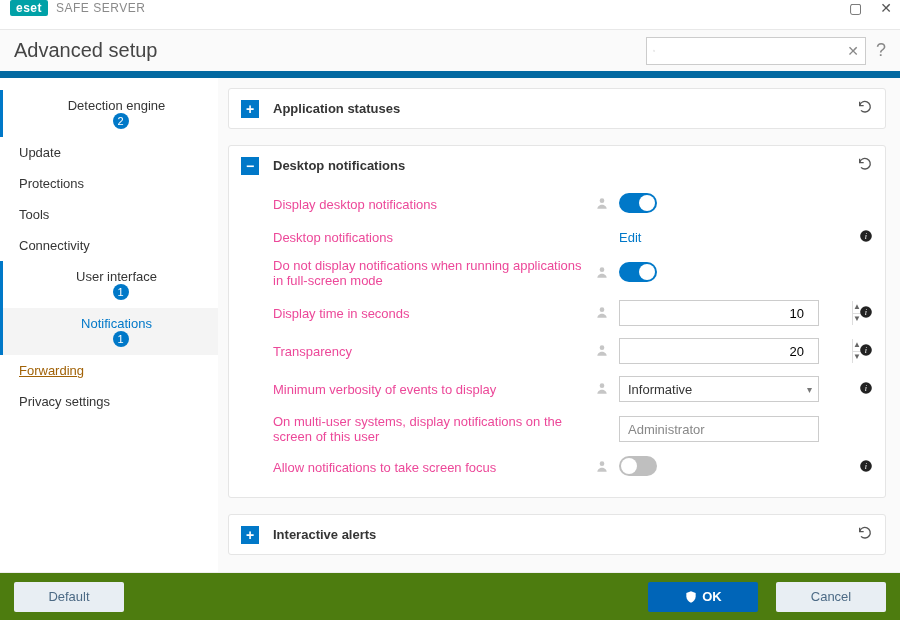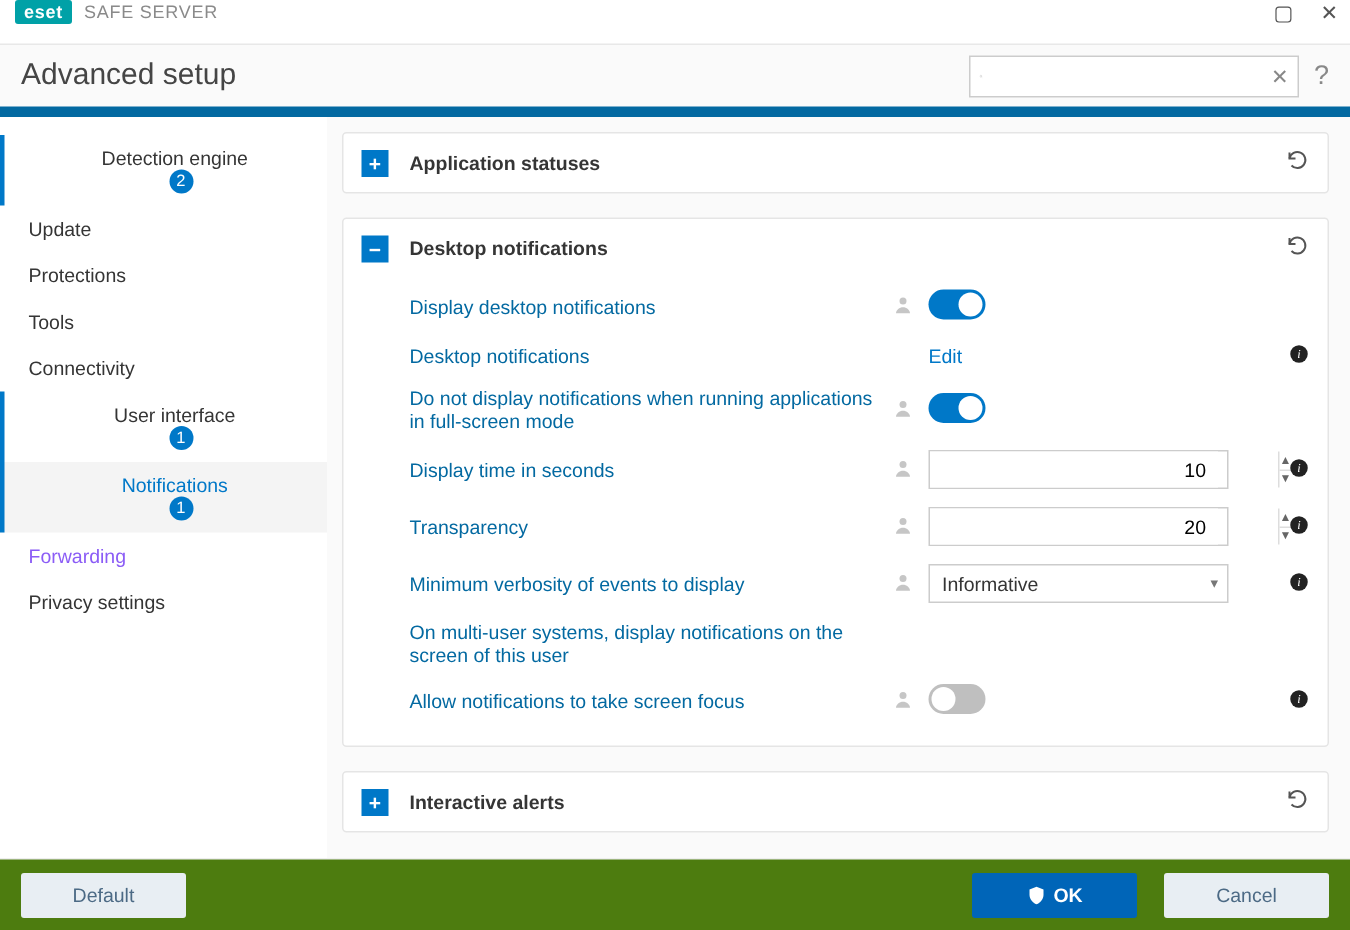--- a/index.html
+++ b/index.html
@@ -51,21 +51,21 @@
   .sidebar { width: 218px; padding: 12px 0; }
   .nav-item {
     display: flex; align-items: center;
     padding: 8px 4px 8px 16px;
     cursor: default;
     border-left: 3px solid transparent;
   }
   .nav-item.sub { padding-left: 16px; text-align: right; }
   .nav-item.accent { border-left-color: #0078c8; flex-direction: column; }
   .nav-item.active { color: #0078c8; background:#f4f4f4;}
-  .nav-item.parent-active { color: #8b5cf6; }
+  .nav-item.parent-active { color: #a16207; text-decoration: underline; }
   .badge {
     display: inline-flex; align-items: center; justify-content: center;
     min-width: 16px; height: 16px;
     border-radius: 8px;
     background: #0078c8; color: #fff;
     font-size: 11px; margin-left: 8px;
     padding: 0 4px;
   }
 
   .content { flex: 1; padding: 10px 14px 10px 10px; overflow: auto; background:#fafafa;}
@@ -90,21 +90,21 @@
   .panel-header .revert {
     margin-left: auto; color: #555;
   }
   .revert svg { width:16px; height:16px; stroke:#555; fill:none; stroke-width:2;}
   .panel-body { padding: 2px 12px 12px 44px; }
   .row {
     display: flex; align-items: center;
     padding: 6px 0;
     min-height: 30px;
   }
-  .row .label { flex: 0 0 320px; padding-right: 10px; color:#0369a1;}
+  .row .label { flex: 0 0 320px; padding-right: 10px; color:#ec4899;}
   .row .person {
     width: 18px; text-align: center; color: #c6c6c6; margin-right: 8px;
   }
   .person svg { width:14px; height:14px; fill:#c6c6c6;}
   .row .control { flex: 0 0 210px; }
   .row .info { margin-left: auto; padding-left:8px;}
   .info svg { width:14px; height:14px;}
 
   .switch {
     width: 38px; height: 20px; border-radius: 10px;
@@ -326,20 +326,25 @@
           </span>
           <span class="info"><svg viewBox="0 0 24 24">
                 <circle cx="12" cy="12" r="10" fill="#222"></circle>
                 <text x="12" y="17" text-anchor="middle" fill="#fff" font-size="14" font-family="serif" font-style="italic">i</text>
               </svg></span>
         </div>
 
         <div class="row">
           <span class="label">On multi-user systems, display notifications on the screen of this user</span>
           <span class="person"></span>
+          <span class="control">
+            <span class="text-wrap">
+              <input type="text" value="Administrator" style="">
+            </span>
+          </span>
           <span class="info"></span>
         </div>
 
         <div class="row">
           <span class="label">Allow notifications to take screen focus</span>
           <span class="person"><svg viewBox="0 0 24 24">
                 <circle cx="12" cy="8" r="4"></circle>
                 <path d="M4 22c0-4 4-7 8-7s8 3 8 7z"></path>
               </svg></span>
           <span class="control"><span class="switch"></span></span>

